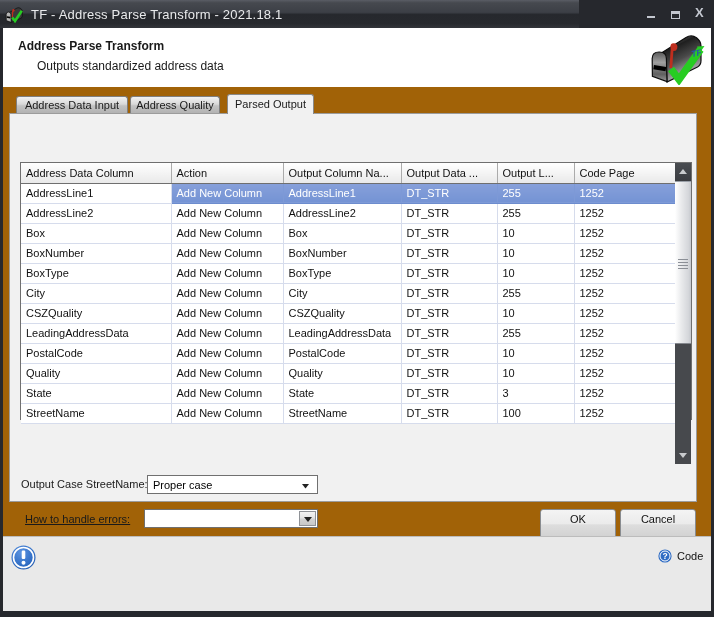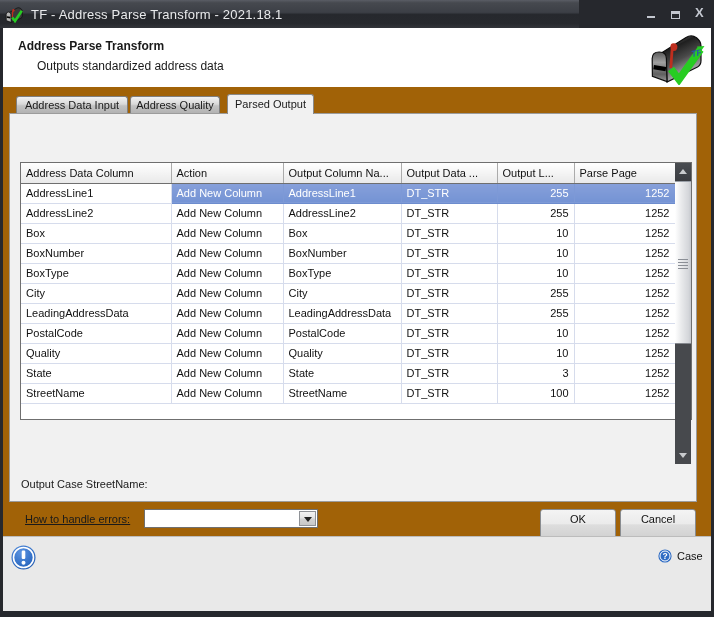--- a/index.html
+++ b/index.html
@@ -53,21 +53,21 @@
   height:20px; font-weight:normal; text-align:left; padding:0 0 0 5px;
   background:linear-gradient(180deg,#ffffff 0%,#f4f4f4 50%,#e9e9e9 100%);
   border-right:1px solid #ababab; border-bottom:1px solid #6f6f6f;
   white-space:nowrap; overflow:hidden;
 }
 #gtable td {
   height:20px; padding:0 5px 0 5px;
   border-right:1px solid #d6dcec; border-bottom:1px solid #d6dcec;
   white-space:nowrap; overflow:hidden; background:#fff;
 }
-#gtable td.num { text-align:right; }
+#gtable td.num { }
 #gtable tr.sel td { background:linear-gradient(180deg,#87a0da 0%,#7493d4 100%); color:#ffffff; border-right-color:#7d99d6; border-bottom-color:#6c8cce; }
 #gtable tr.sel td.first { background:#fff; color:#111; border-right:1px solid #d6dcec; border-bottom:1px solid #d6dcec; }
 
 
 #sbar { right:0px; top:0px; width:16px; height:301px; background:#47494d; }
 .sbtn { left:0; width:16px; height:18px; background:linear-gradient(180deg,#4a4d52 0%,#3a3c41 100%); }
 #sthumb { left:0; top:18px; width:16px; height:163px;
   background:linear-gradient(90deg,#ffffff 0%,#e9eaec 40%,#d4d6da 85%,#c4c7cc 100%);
   border-top:1px solid #9aa0a8; border-bottom:1px solid #84878d; }
 .grip { left:3px; width:10px; height:1px; background:#8b8f96; }
@@ -162,21 +162,21 @@
             <col style="width:77px">
             <col style="width:101px">
         </colgroup>
         <tbody>
             <tr>
           <th>Address Data Column</th>
               <th>Action</th>
               <th>Output Column Na...</th>
           <th>Output Data ...</th>
               <th>Output L...</th>
-              <th>Parse Page</th>
+              <th>Code Page</th>
         </tr>
         <tr class="sel">
               <td class="first">AddressLine1</td>
               <td>Add New Column</td>
               <td>AddressLine1</td>
               <td>DT_STR</td>
               <td class="num">255</td>
               <td class="num">1252</td>
             </tr>
         <tr>
@@ -210,20 +210,28 @@
               <td>DT_STR</td>
               <td class="num">10</td>
               <td class="num">1252</td>
             </tr>
         <tr>
               <td>City</td>
               <td>Add New Column</td>
               <td>City</td>
               <td>DT_STR</td>
               <td class="num">255</td>
+              <td class="num">1252</td>
+            </tr>
+        <tr>
+              <td>CSZQuality</td>
+              <td>Add New Column</td>
+              <td>CSZQuality</td>
+              <td>DT_STR</td>
+              <td class="num">10</td>
               <td class="num">1252</td>
             </tr>
         <tr>
               <td>LeadingAddressData</td>
               <td>Add New Column</td>
               <td>LeadingAddressData</td>
               <td>DT_STR</td>
               <td class="num">255</td>
               <td class="num">1252</td>
             </tr>
@@ -275,20 +283,26 @@
         </div>
         <div class="abs sbtn" style="top:283px;background:#47494d">
           <svg width="16" height="18">
               <path d="M4,7 L12,7 L8,12 Z" fill="#c9cbce"></path>
             </svg>
         </div>
       </div>
     </div>
 
     <div id="ocf-label" class="abs">Output Case StreetName:</div>
+    <div id="ocf-combo" class="abs combo">
+      <div class="ctext abs">Proper case</div>
+      <svg class="abs" style="right:7px;top:8px" width="8" height="5">
+          <path d="M0,0 L7,0 L3.5,4.5 Z" fill="#222"></path>
+        </svg>
+    </div>
   </div>
 
   <div id="err-label" class="abs">How to handle errors:</div>
   <div id="err-combo" class="abs combo">
     <div class="dropbtn abs">
       <svg class="abs" style="left:4px;top:5px" width="9" height="6">
           <path d="M0,0 L8,0 L4,5 Z" fill="#222"></path>
         </svg>
     </div>
   </div>
@@ -307,15 +321,15 @@
       <circle cx="12.5" cy="12.5" r="12" fill="url(#ig)"></circle>
       <circle cx="12.5" cy="12.5" r="10" fill="none" stroke="#ffffff" stroke-width="1.6"></circle>
       <rect x="10.7" y="5.5" width="3.6" height="8.5" rx="1.2" fill="#fff"></rect>
       <circle cx="12.5" cy="17.8" r="2" fill="#fff"></circle>
     </svg>
     <svg class="abs" style="left:655px;top:12px" width="14" height="14" viewBox="0 0 14 14">
       <circle cx="7" cy="7" r="6.6" fill="#2f6cc4"></circle>
       <circle cx="7" cy="7" r="5" fill="none" stroke="#fff" stroke-width="1"></circle>
       <text x="7" y="10" font-size="8.5" font-weight="bold" fill="#fff" text-anchor="middle">?</text>
     </svg>
-    <div id="help-text" class="abs">Case</div>
+    <div id="help-text" class="abs">Code</div>
   </div>
 </div>
 
 </body></html>

